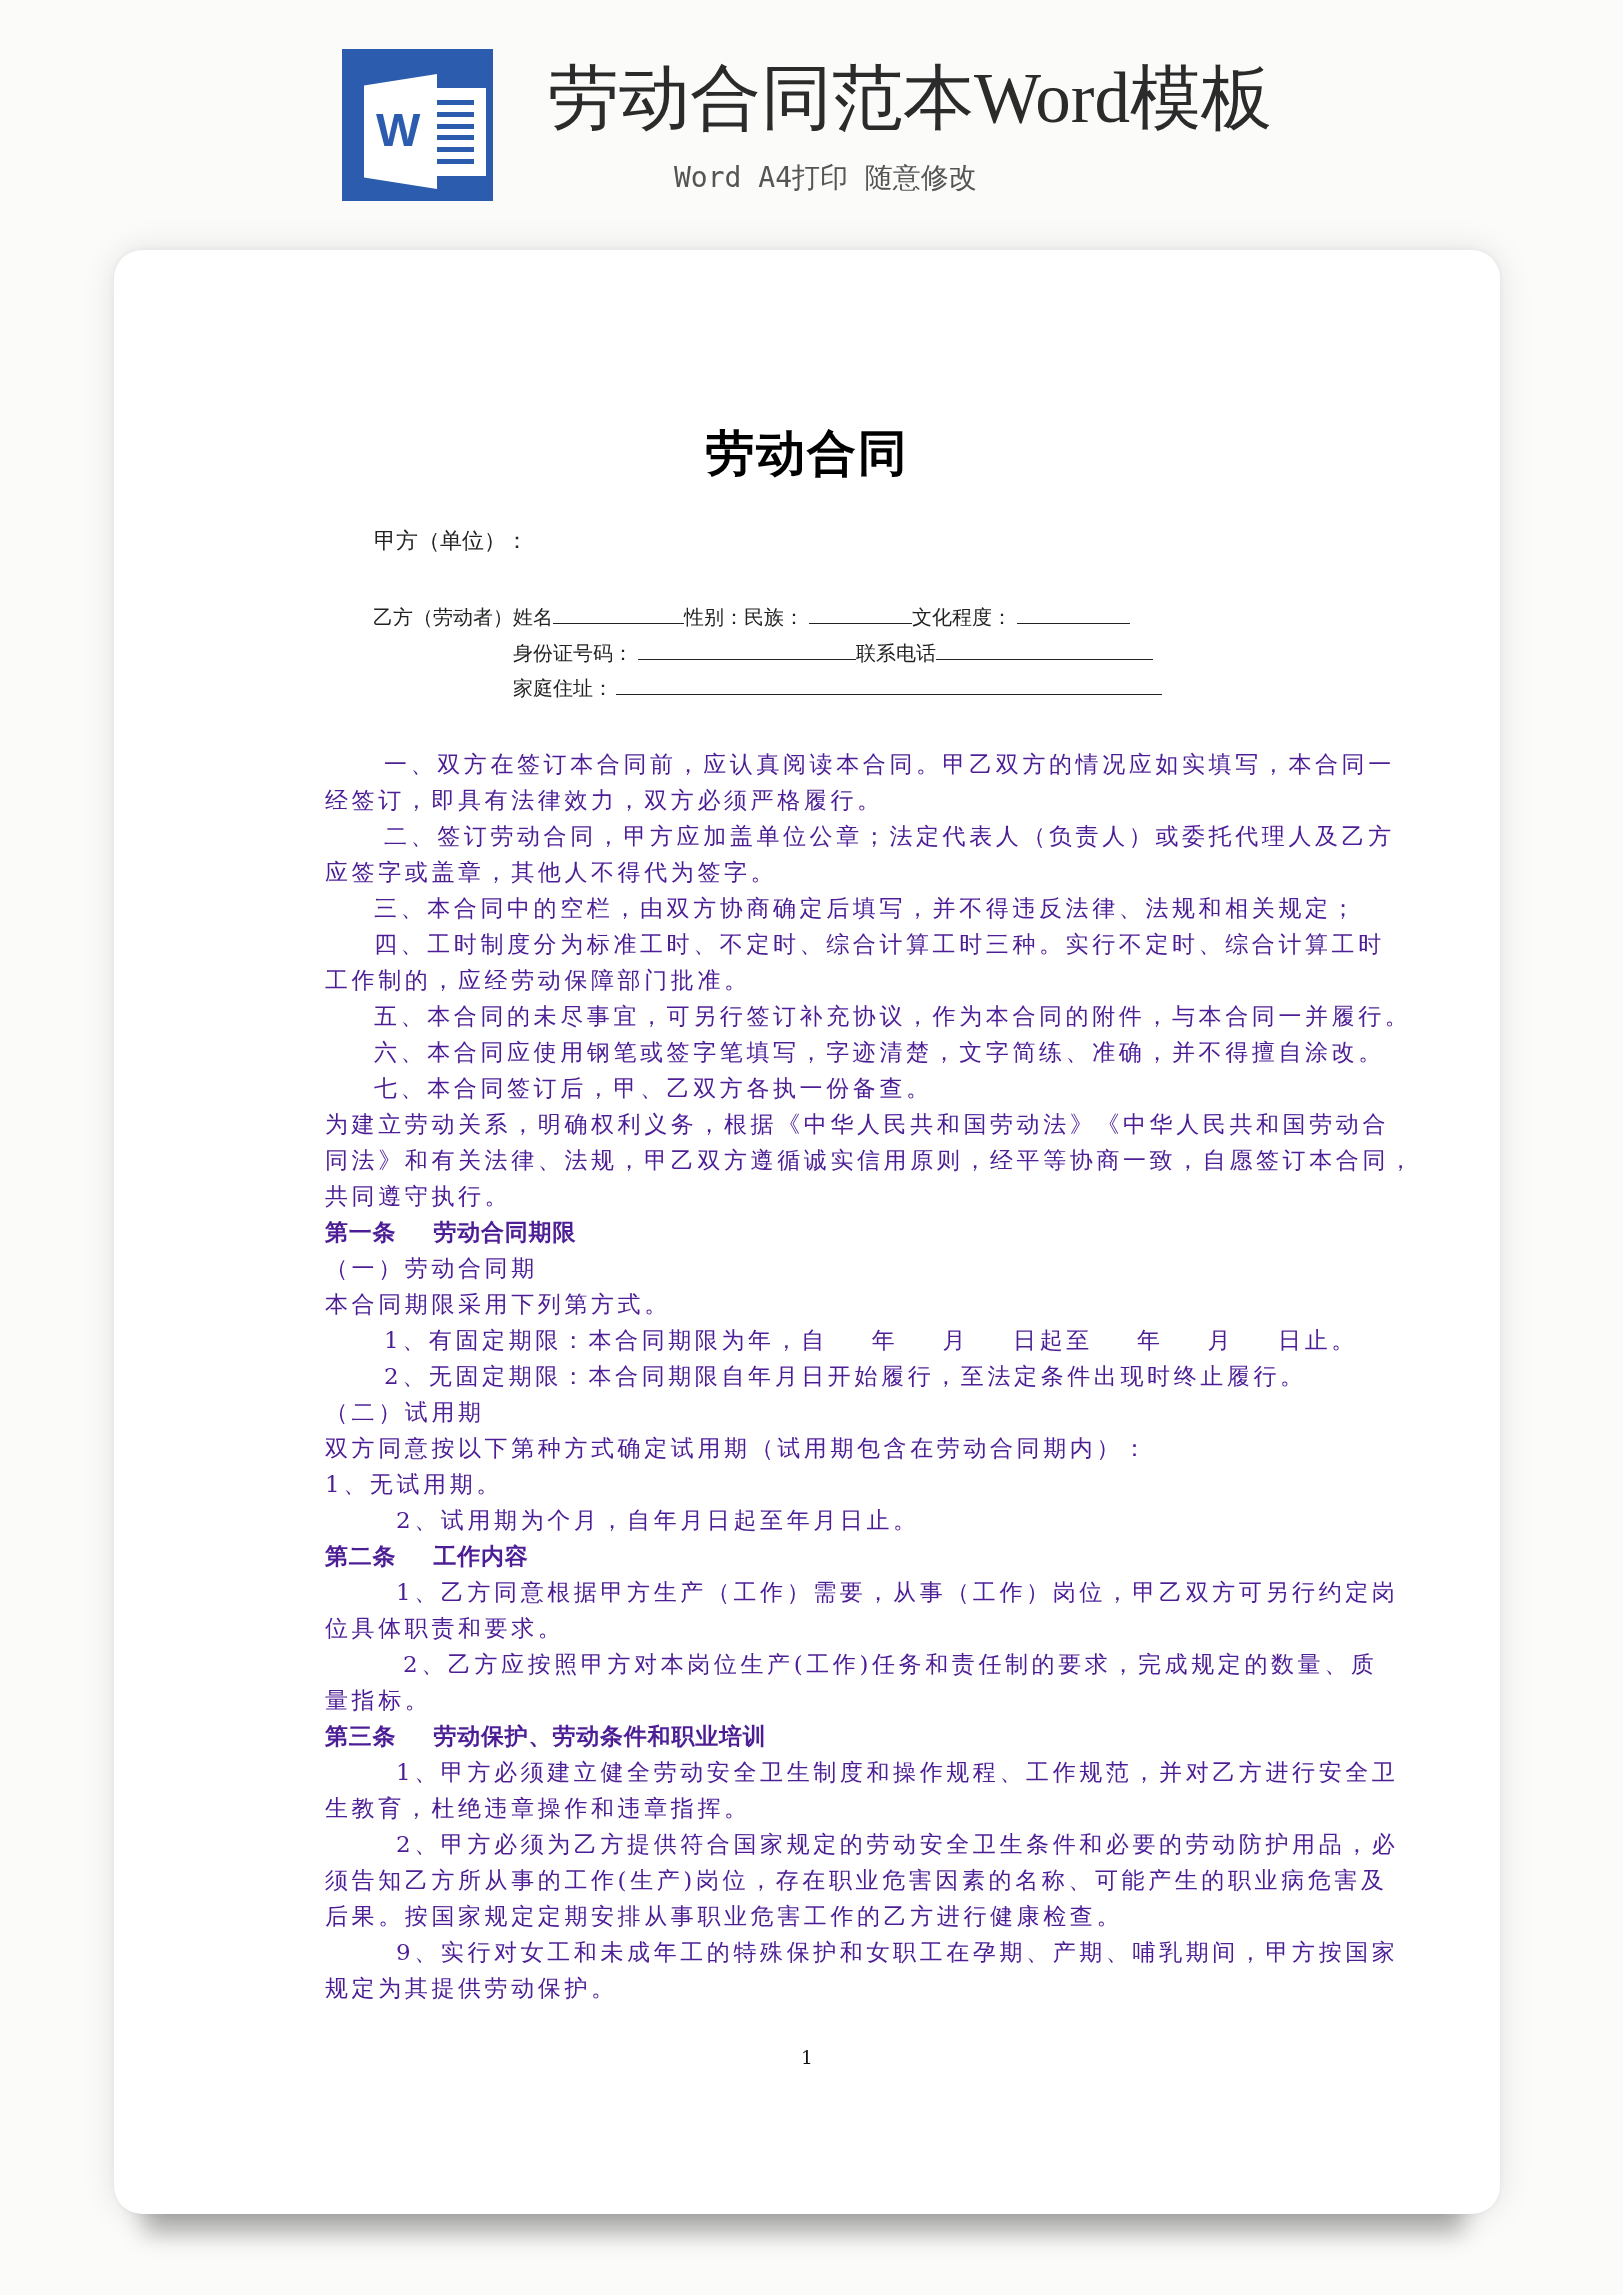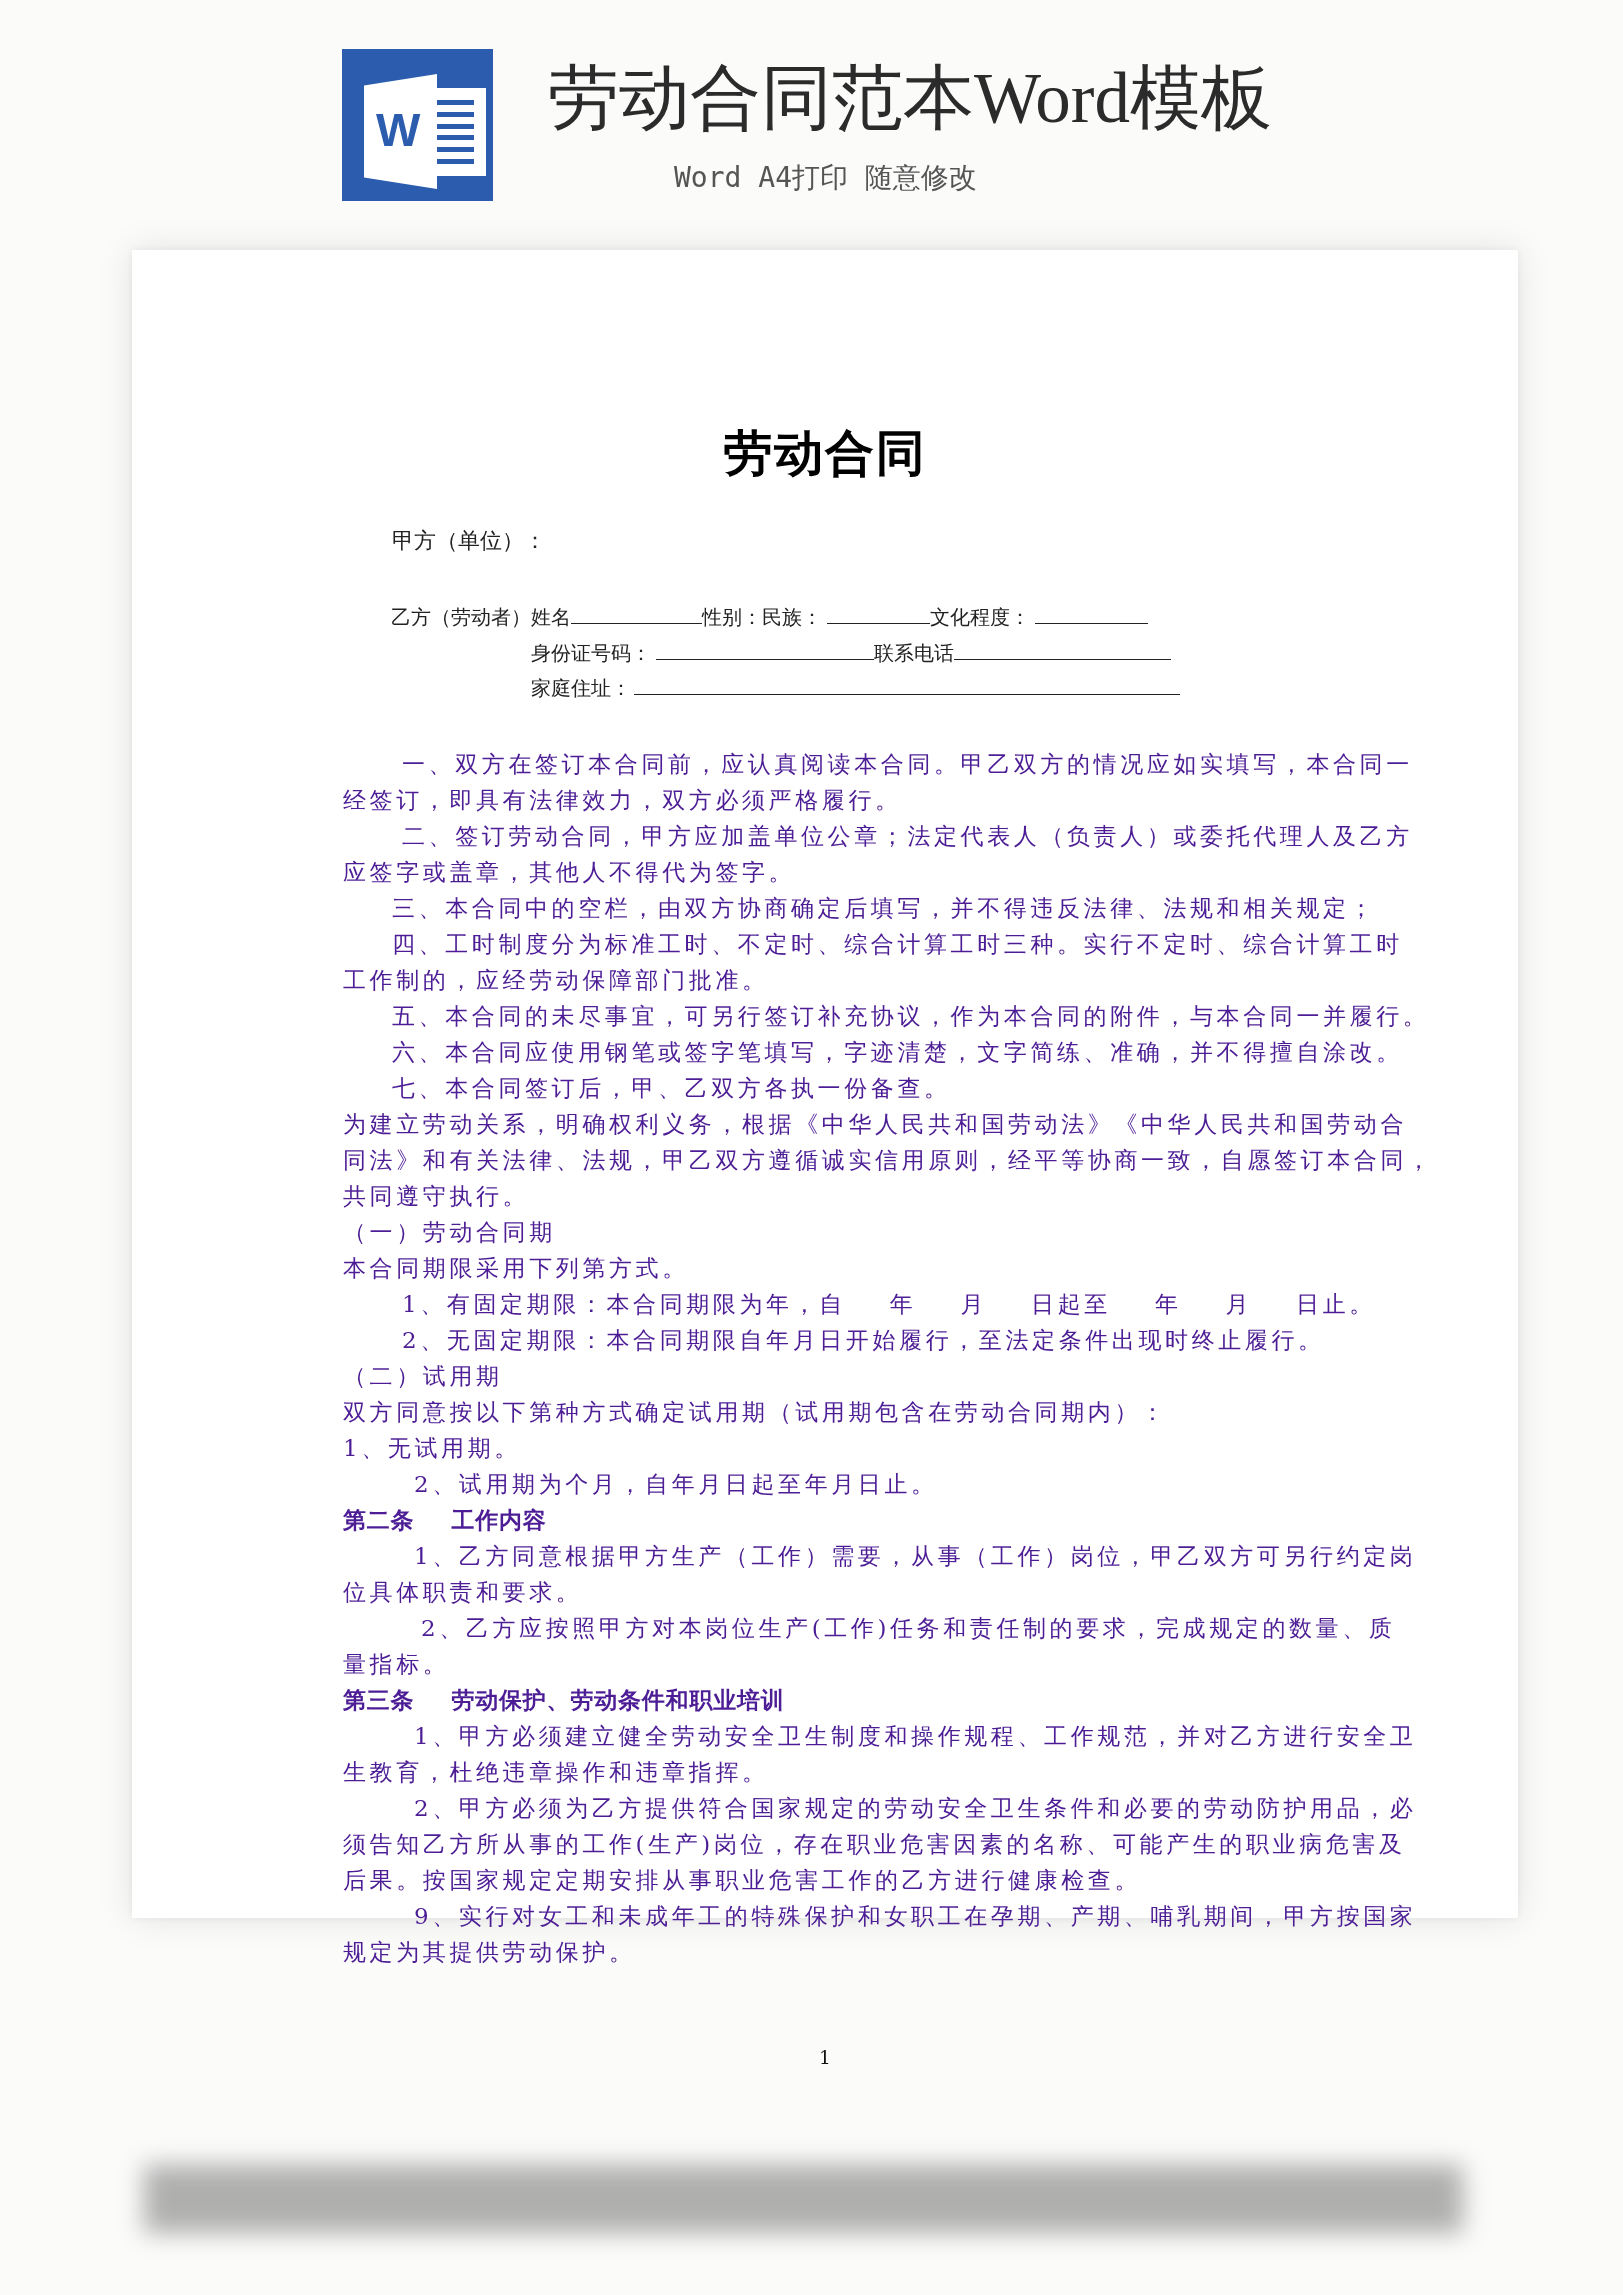--- a/index.html
+++ b/index.html
@@ -42,23 +42,24 @@
     font-family:"DejaVu Sans Mono","Liberation Mono",monospace;
     font-size:28px; line-height:47px; color:#555; white-space:nowrap;
   }
   
   .page-shadow {
     position:absolute; left:144px; top:2165px; width:1319px; height:68px;
     background:rgba(0,0,0,0.30);
     filter:blur(12px);
   }
   .page {
-    position:absolute; left:132px; top:250px; width:1386px; height:1668px;
+    position:absolute; left:114px; top:250px; width:1386px; height:1964px;
     background:#fff;
     box-shadow:0 0 34px rgba(0,0,0,0.10), 0 0 6.8px rgba(0,0,0,0.06);
+    border-radius:28px;
   }
   .doc-title {
     position:absolute; left:0; width:100%; top:169px; text-align:center;
     font-family:"DejaVu Serif","Liberation Serif",serif;
     font-weight:bold; font-size:49px; line-height:68px; color:#000;
     letter-spacing:1.7px;
   }
   .form-line {
     position:absolute; white-space:nowrap;
     font-size:20px; line-height:27px; color:#222;
@@ -138,20 +139,21 @@
     <div class="line i1">三、本合同中的空栏，由双方协商确定后填写，并不得违反法律、法规和相关规定；</div>
     <div class="line i1">四、工时制度分为标准工时、不定时、综合计算工时三种。实行不定时、综合计算工时</div>
     <div class="line">工作制的，应经劳动保障部门批准。</div>
     <div class="line i1">五、本合同的未尽事宜，可另行签订补充协议，作为本合同的附件，与本合同一并履行。</div>
     <div class="line i1">六、本合同应使用钢笔或签字笔填写，字迹清楚，文字简练、准确，并不得擅自涂改。</div>
     <div class="line i1">七、本合同签订后，甲、乙双方各执一份备查。</div>
     <div class="line">为建立劳动关系，明确权利义务，根据《中华人民共和国劳动法》《中华人民共和国劳动合</div>
     <div class="line">同法》和有关法律、法规，甲乙双方遵循诚实信用原则，经平等协商一致，自愿签订本合同，</div>
     <div class="line">共同遵守执行。</div>
 
+    <div class="line bold"><span>第一条</span><span class="gap"></span><span>劳动合同期限</span></div>
     <div class="line">（一）劳动合同期</div>
     <div class="line">本合同期限采用下列第方式。</div>
     <div class="line i2"><span>1、有固定期限：本合同期限为年，自</span><span class="sp"></span><span>年</span><span class="sp"></span><span>月</span><span class="sp"></span><span>日起至</span><span class="sp"></span><span>年</span><span class="sp"></span><span>月</span><span class="sp"></span><span>日止。</span></div>
     <div class="line i2">2、无固定期限：本合同期限自年月日开始履行，至法定条件出现时终止履行。</div>
     <div class="line">（二）试用期</div>
     <div class="line">双方同意按以下第种方式确定试用期（试用期包含在劳动合同期内）：</div>
     <div class="line">1、无试用期。</div>
     <div class="line i5">2、试用期为个月，自年月日起至年月日止。</div>
 
     <div class="line bold"><span>第二条</span><span class="gap"></span><span>工作内容</span></div>

